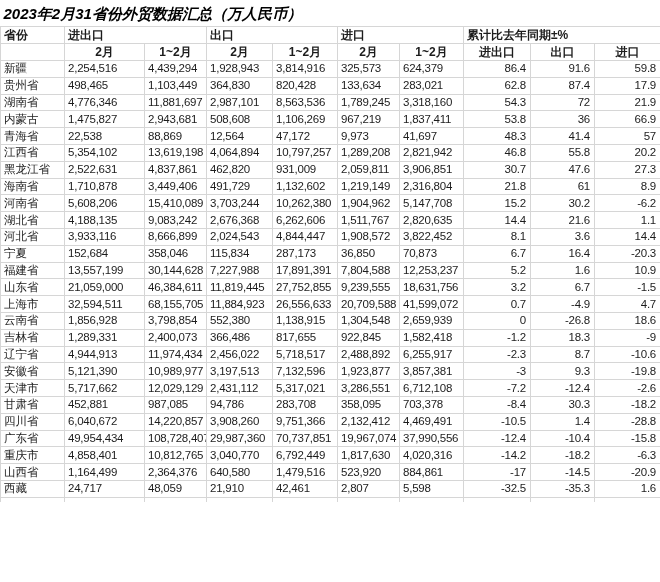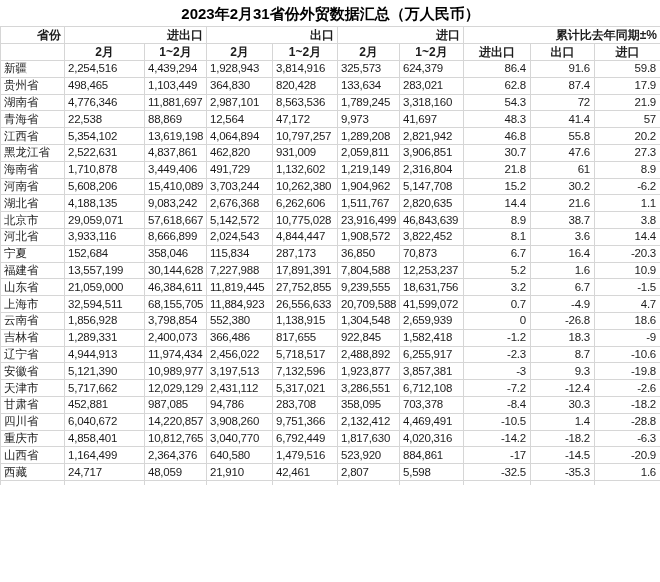--- a/index.html
+++ b/index.html
@@ -16,24 +16,25 @@
     border: 1px solid #d6d6d6;
     height: 15.8px; line-height: 15px;
     padding: 0 3px;
     font-size: 11.5px;
     white-space: nowrap; overflow: hidden;
     vertical-align: middle;
   }
   td.title-cell {
     border: none; border-bottom: 1px solid #d6d6d6;
     height: 26px; line-height: 21px;
-    font-weight: bold; font-size: 15px; text-align: center;
+    font-weight: bold; font-size: 15px; 
     color: #000;
+    font-style: italic;
   }
-  td.gh { font-weight: bold; font-size: 12px; text-align: right; height: 16px; }
+  td.gh { font-weight: bold; font-size: 12px; text-align: left; height: 16px; }
   td.sh { font-weight: bold; font-size: 12px; text-align: center; height: 16px; }
   td.prov { text-align: left; }
   td.num { text-align: left; letter-spacing: -0.02em; }
   td.pct { text-align: right; letter-spacing: -0.02em; padding-right: 4px; }
   tr.filler td { height: 4px; border-bottom: none; }
 </style>
 </head>
 <body>
 
 <table class="sheet">
@@ -104,20 +105,32 @@
         <td class="num">11,881,697</td>
         <td class="num">2,987,101</td>
         <td class="num">8,563,536</td>
         <td class="num">1,789,245</td>
         <td class="num">3,318,160</td>
         <td class="pct">54.3</td>
         <td class="pct">72</td>
         <td class="pct">21.9</td>
       </tr>
       <tr>
+        <td class="prov">内蒙古</td>
+        <td class="num">1,475,827</td>
+        <td class="num">2,943,681</td>
+        <td class="num">508,608</td>
+        <td class="num">1,106,269</td>
+        <td class="num">967,219</td>
+        <td class="num">1,837,411</td>
+        <td class="pct">53.8</td>
+        <td class="pct">36</td>
+        <td class="pct">66.9</td>
+      </tr>
+      <tr>
         <td class="prov">青海省</td>
         <td class="num">22,538</td>
         <td class="num">88,869</td>
         <td class="num">12,564</td>
         <td class="num">47,172</td>
         <td class="num">9,973</td>
         <td class="num">41,697</td>
         <td class="pct">48.3</td>
         <td class="pct">41.4</td>
         <td class="pct">57</td>
@@ -176,32 +189,20 @@
         <td class="num">9,083,242</td>
         <td class="num">2,676,368</td>
         <td class="num">6,262,606</td>
         <td class="num">1,511,767</td>
         <td class="num">2,820,635</td>
         <td class="pct">14.4</td>
         <td class="pct">21.6</td>
         <td class="pct">1.1</td>
       </tr>
       <tr>
-        <td class="prov">北京市</td>
-        <td class="num">29,059,071</td>
-        <td class="num">57,618,667</td>
-        <td class="num">5,142,572</td>
-        <td class="num">10,775,028</td>
-        <td class="num">23,916,499</td>
-        <td class="num">46,843,639</td>
-        <td class="pct">8.9</td>
-        <td class="pct">38.7</td>
-        <td class="pct">3.8</td>
-      </tr>
-      <tr>
         <td class="prov">河北省</td>
         <td class="num">3,933,116</td>
         <td class="num">8,666,899</td>
         <td class="num">2,024,543</td>
         <td class="num">4,844,447</td>
         <td class="num">1,908,572</td>
         <td class="num">3,822,452</td>
         <td class="pct">8.1</td>
         <td class="pct">3.6</td>
         <td class="pct">14.4</td>
@@ -330,20 +331,32 @@
         <td class="prov">四川省</td>
         <td class="num">6,040,672</td>
         <td class="num">14,220,857</td>
         <td class="num">3,908,260</td>
         <td class="num">9,751,366</td>
         <td class="num">2,132,412</td>
         <td class="num">4,469,491</td>
         <td class="pct">-10.5</td>
         <td class="pct">1.4</td>
         <td class="pct">-28.8</td>
+      </tr>
+      <tr>
+        <td class="prov">广东省</td>
+        <td class="num">49,954,434</td>
+        <td class="num">108,728,407</td>
+        <td class="num">29,987,360</td>
+        <td class="num">70,737,851</td>
+        <td class="num">19,967,074</td>
+        <td class="num">37,990,556</td>
+        <td class="pct">-12.4</td>
+        <td class="pct">-10.4</td>
+        <td class="pct">-15.8</td>
       </tr>
       <tr>
         <td class="prov">重庆市</td>
         <td class="num">4,858,401</td>
         <td class="num">10,812,765</td>
         <td class="num">3,040,770</td>
         <td class="num">6,792,449</td>
         <td class="num">1,817,630</td>
         <td class="num">4,020,316</td>
         <td class="pct">-14.2</td>

